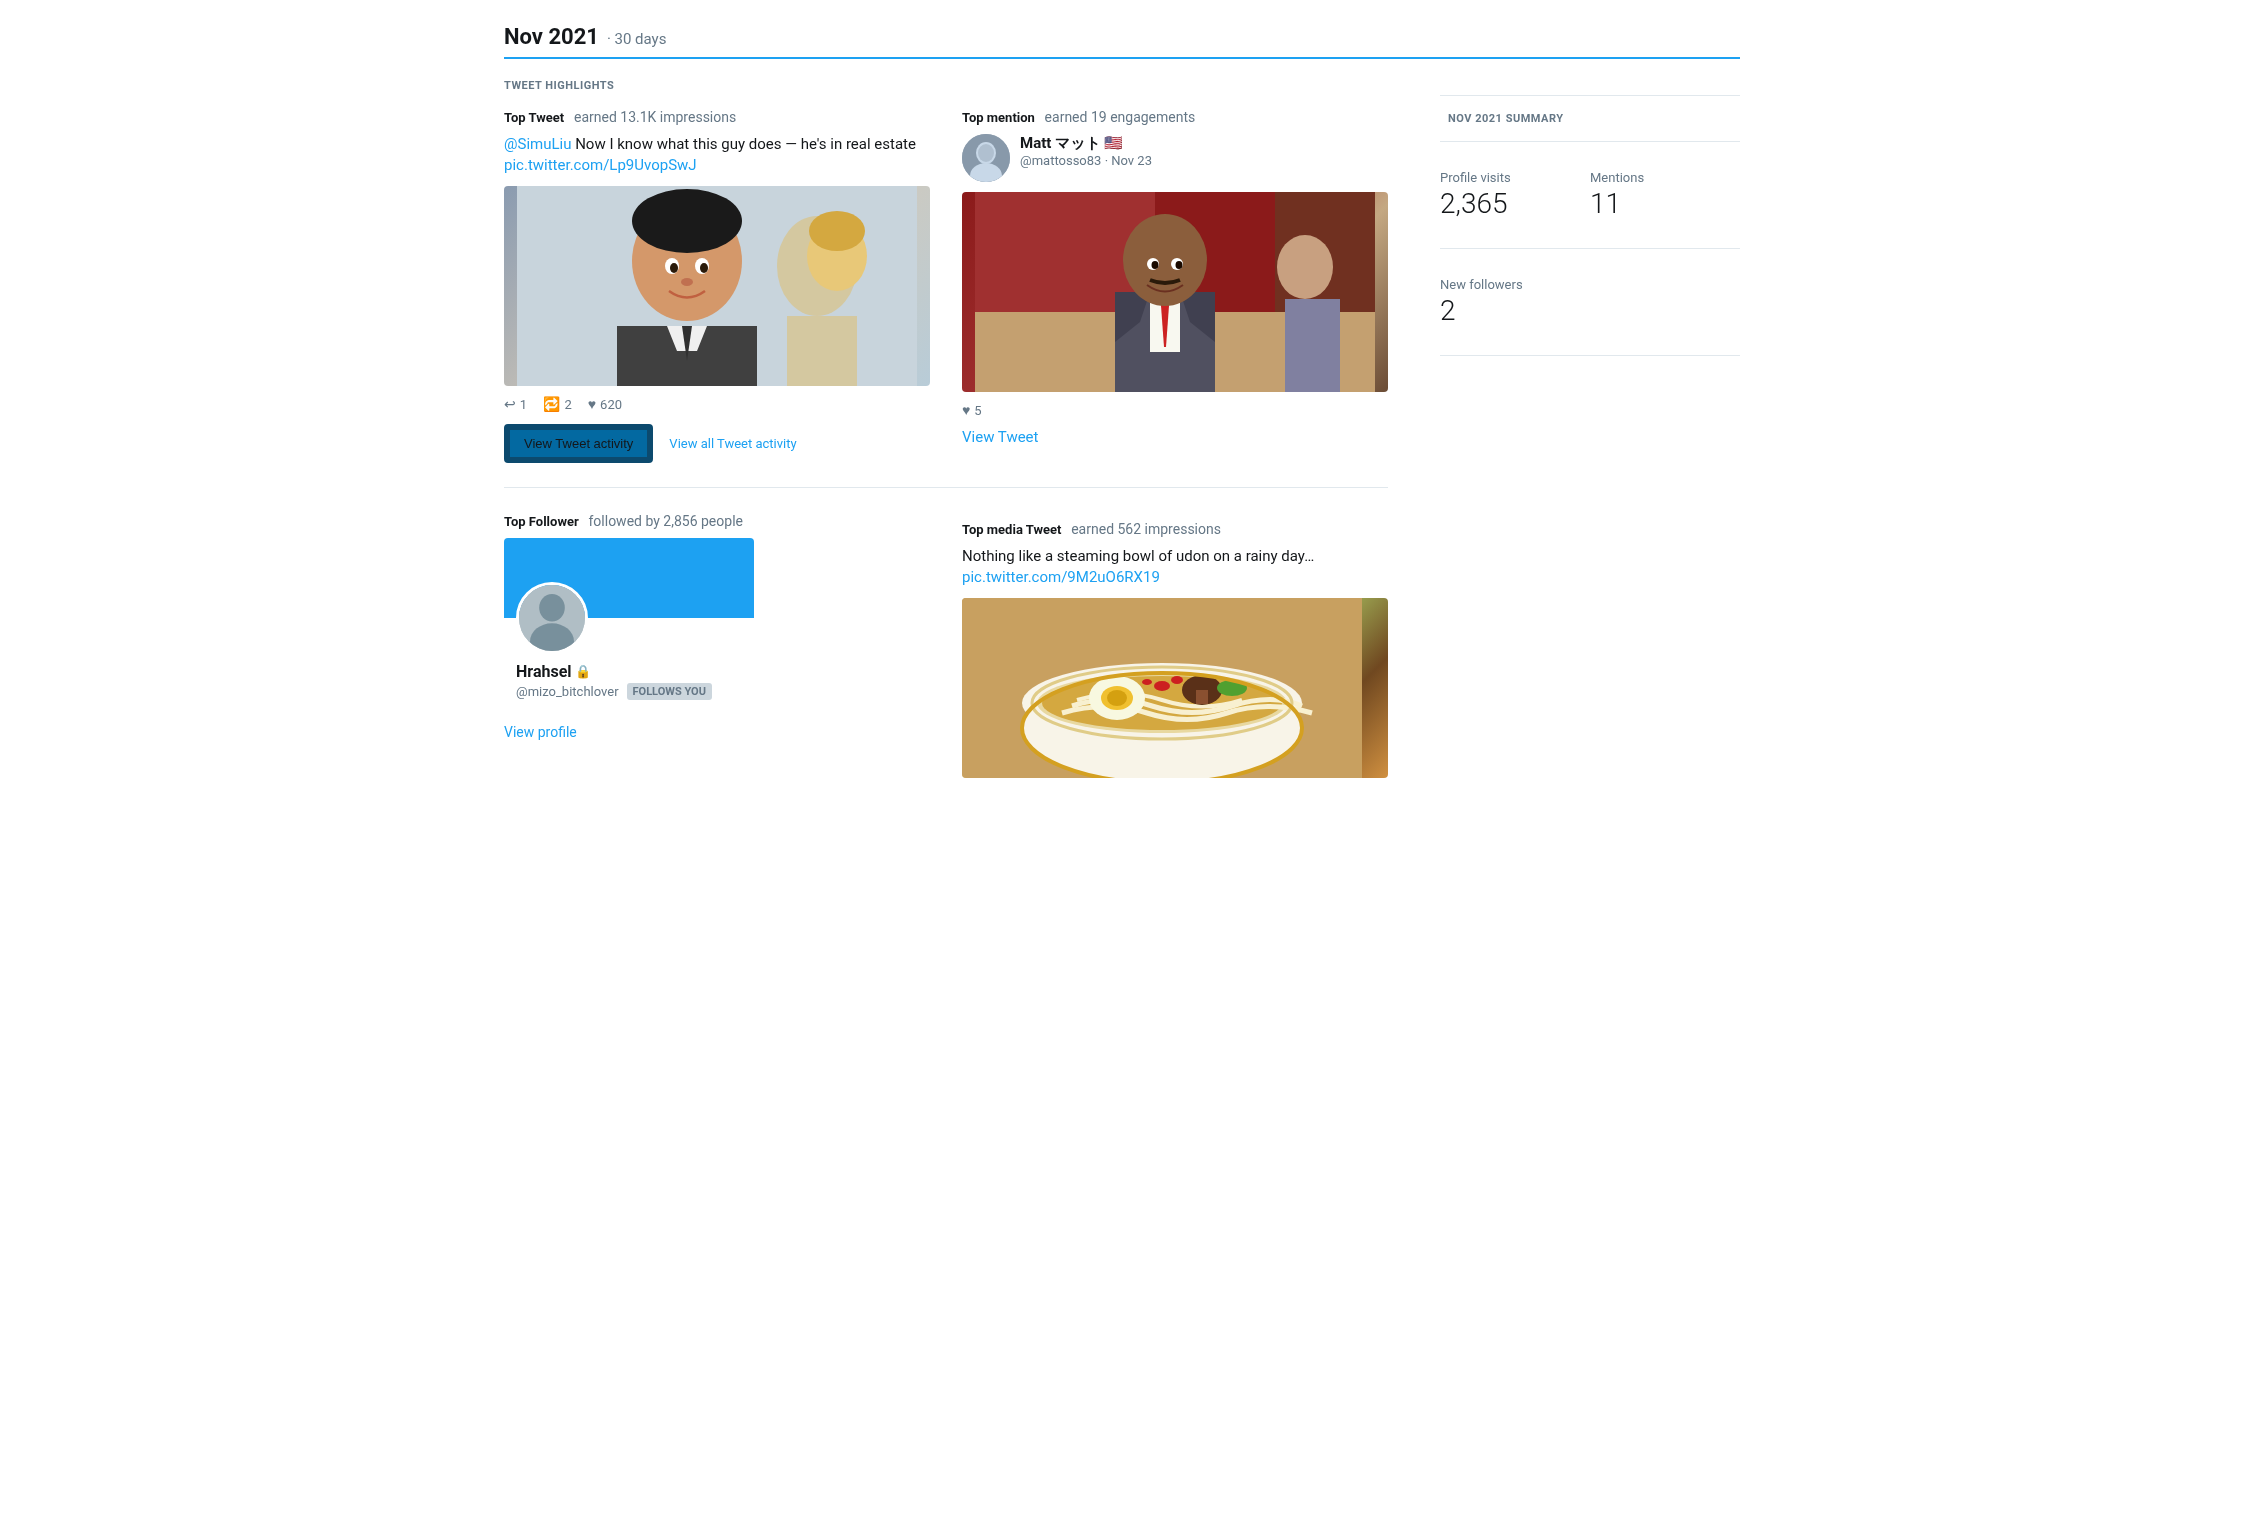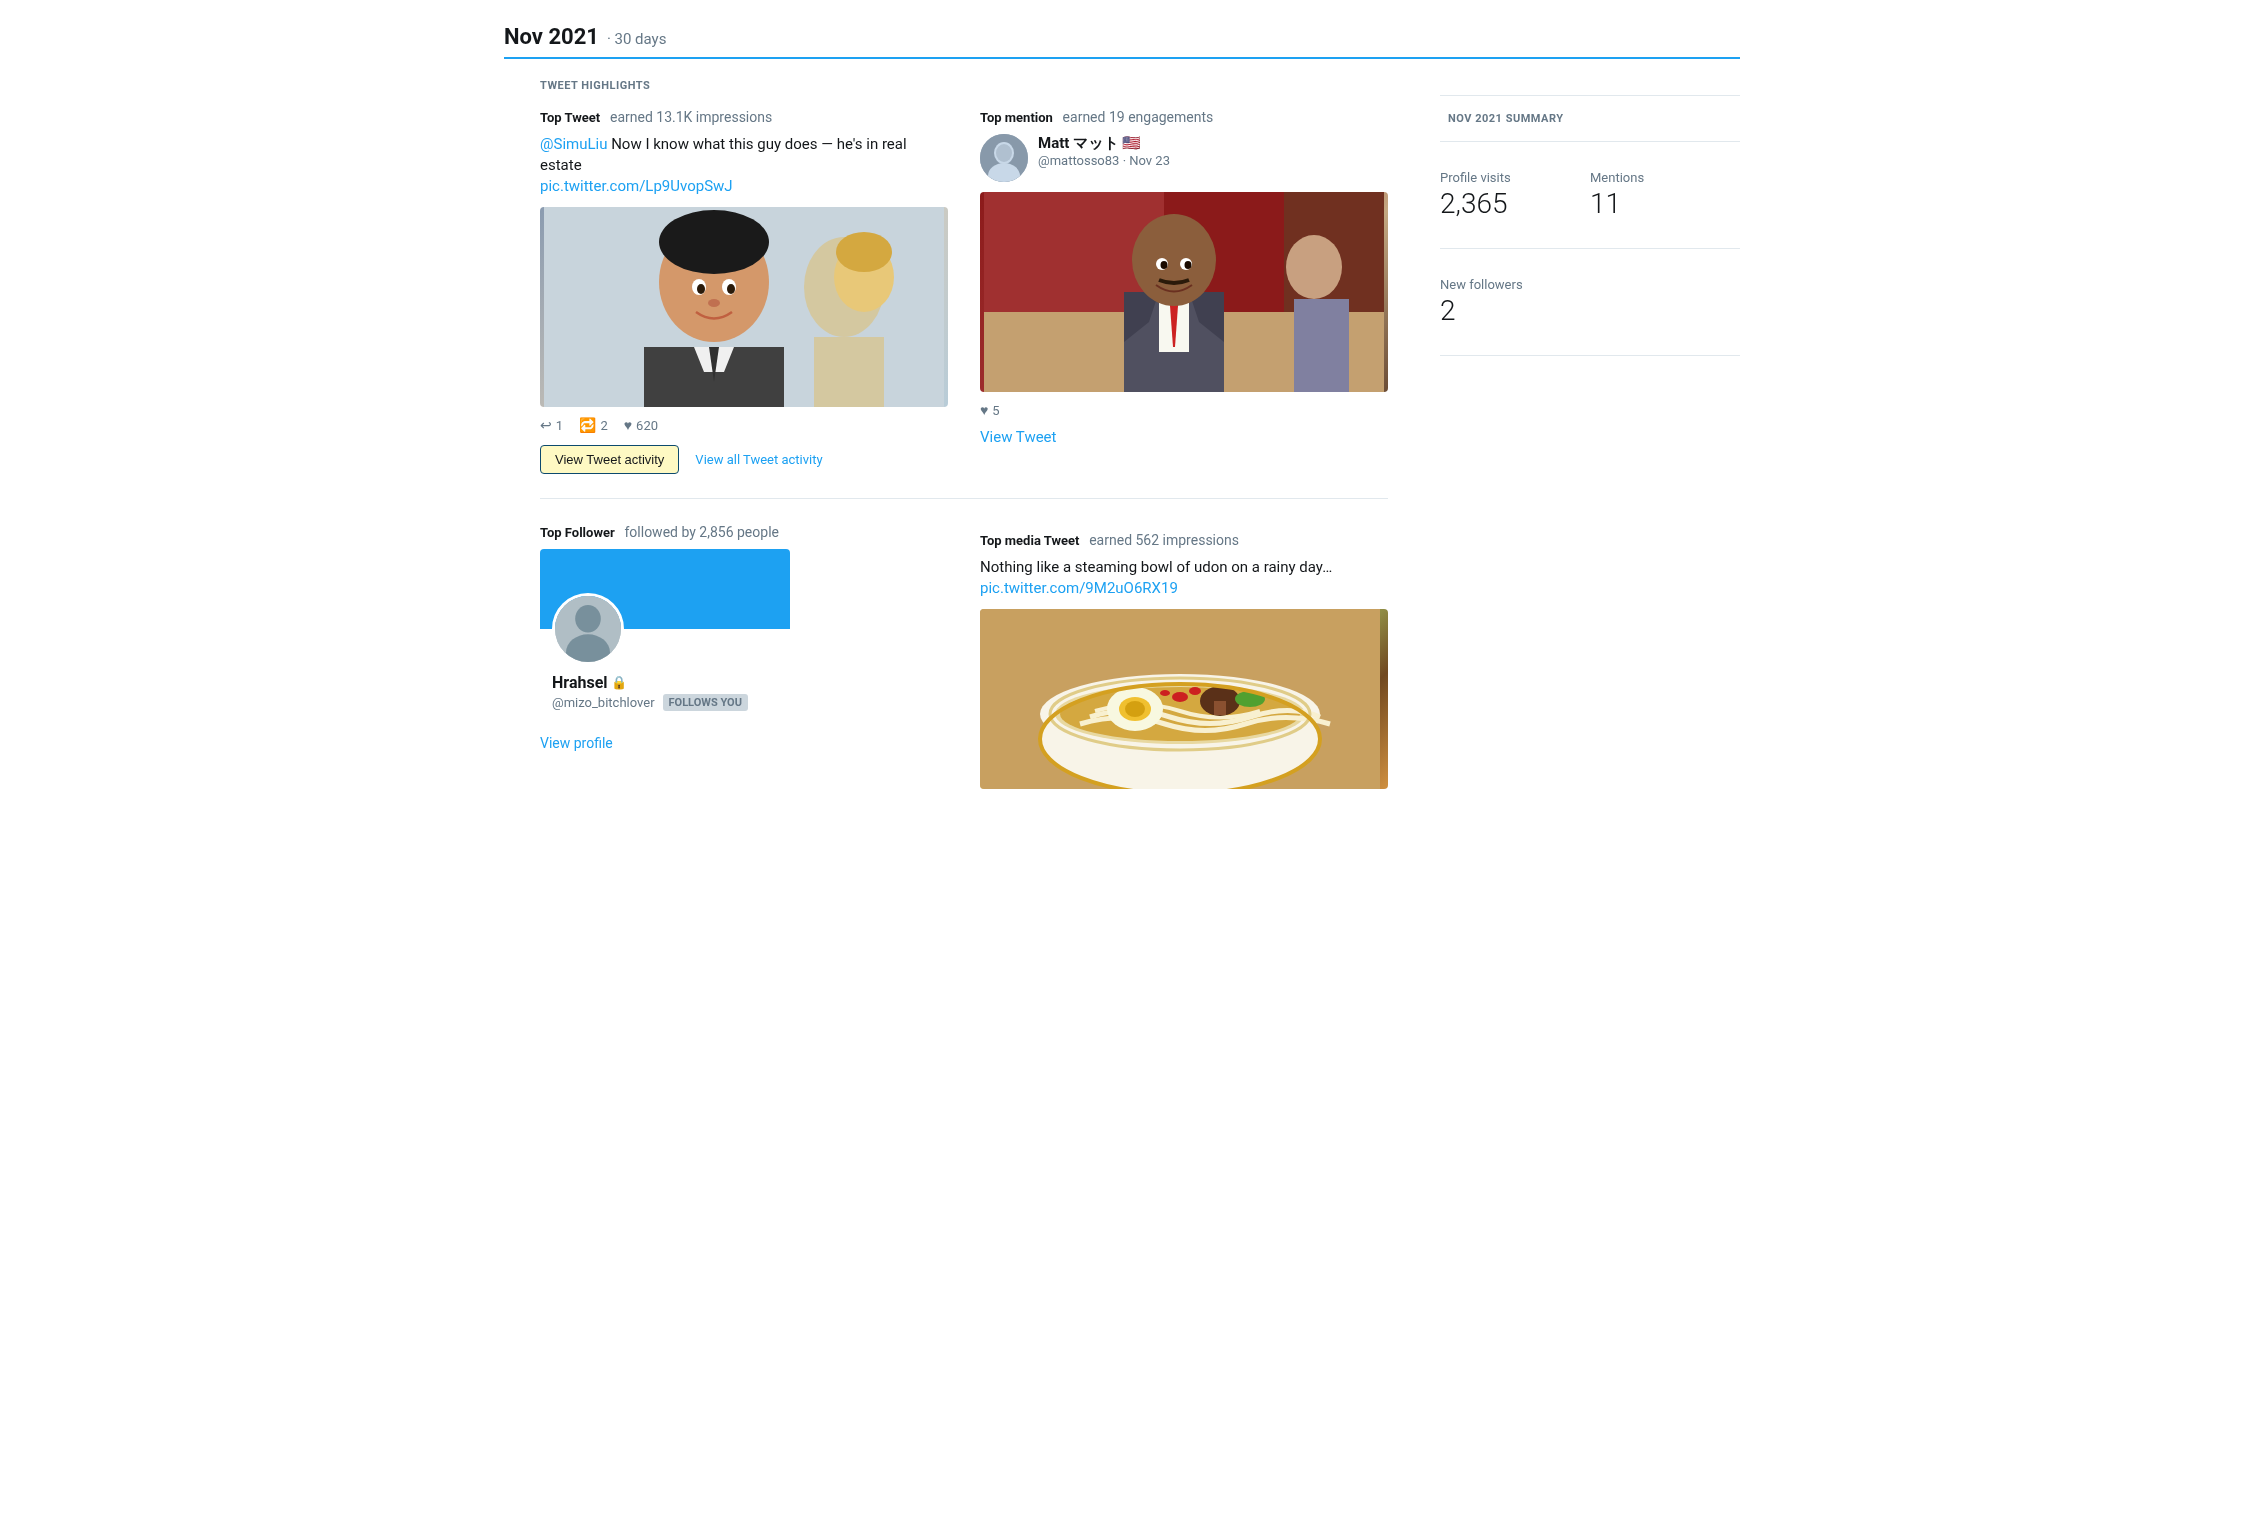--- a/index.html
+++ b/index.html
@@ -29,21 +29,20 @@
       color: #657786;
     }
     .blue-divider {
       height: 2px;
       background: #1da1f2;
       margin-bottom: 20px;
     }
     .main-layout {
       display: flex;
       gap: 52px;
-      margin-left: 36px;
     }
     .left-column {
       flex: 1;
       min-width: 0;
     }
     .right-sidebar {
       width: 300px;
       flex-shrink: 0;
     }
     .section-label {
@@ -118,22 +117,22 @@
     .stat-icon {
       font-size: 14px;
     }
     .tweet-actions {
       display: flex;
       gap: 16px;
       margin-top: 12px;
       align-items: center;
     }
     .btn-view-activity {
-      border: 1px solid #0c4a6e;
-      background: #fef9c3;
+      border: 6px solid #0c4a6e;
+      background: #0369a1;
       color: #14171a;
       padding: 6px 14px;
       border-radius: 4px;
       font-size: 13px;
       cursor: pointer;
       font-weight: 500;
     }
     .link-view-all {
       color: #1da1f2;
       text-decoration: none;

